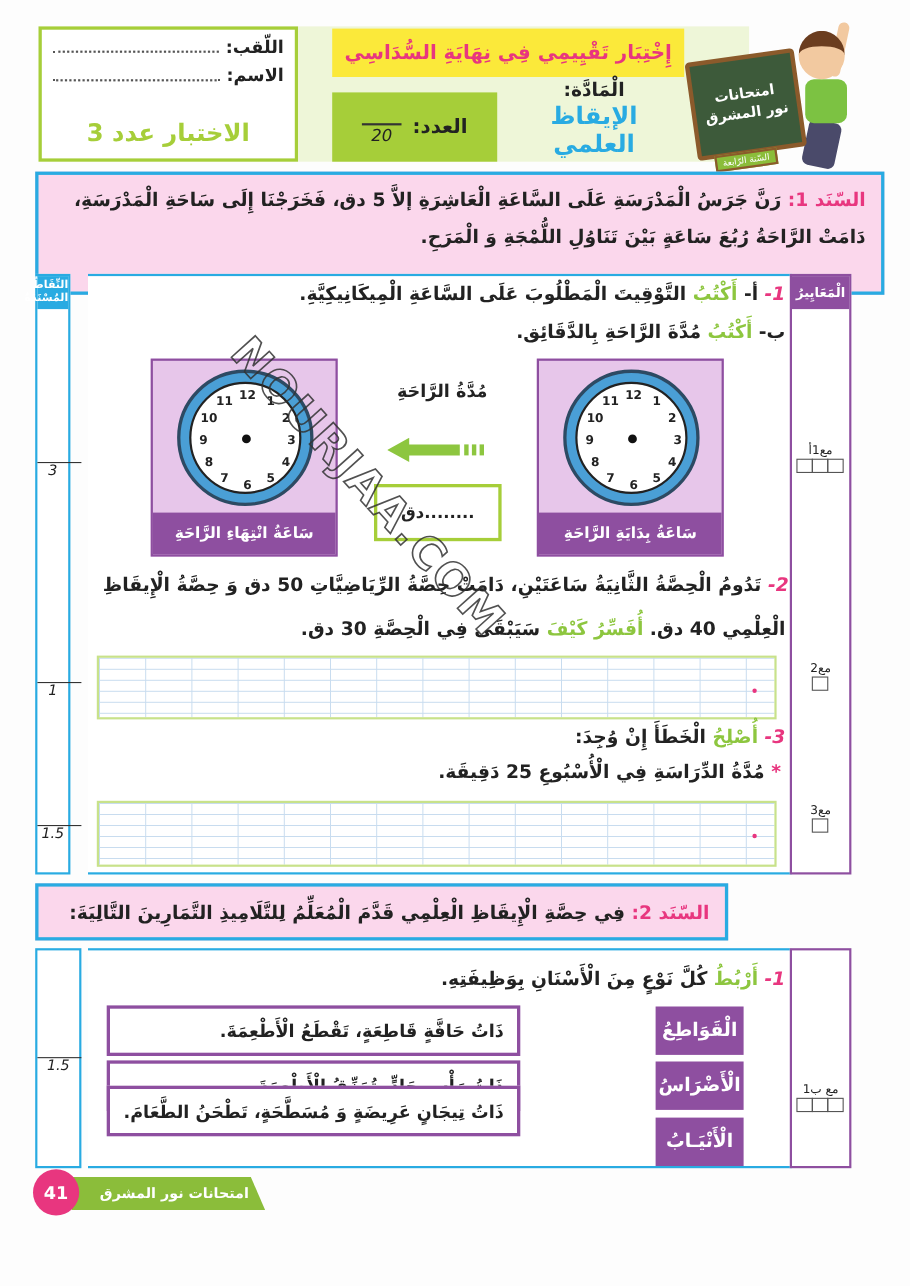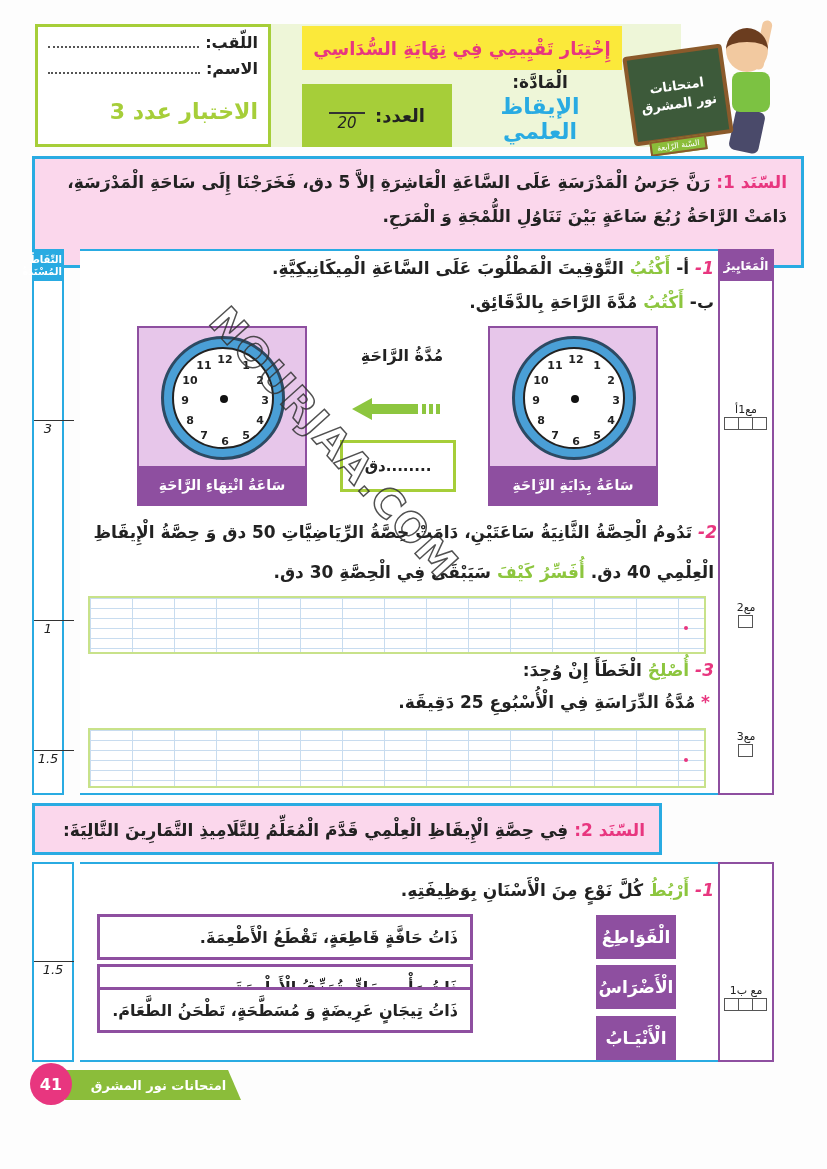--- a/index.html
+++ b/index.html
@@ -4,21 +4,21 @@
 <style>
   * { box-sizing: border-box; margin: 0; padding: 0; }
   html, body { width: 827px; height: 1169px; background: #fdfdfd; overflow: hidden; }
   body { font-family: "DejaVu Sans", sans-serif; color: #222; position: relative; }
   .abs { position: absolute; }
 
   
   .name-box { left: 35px; top: 24px; width: 236px; height: 123px; border: 3px solid #a6ce39; background: #fff; padding: 6px 10px; }
   .name-row { display: flex; direction: rtl; align-items: baseline; font-weight: bold; font-size: 16px; height: 26px; }
   .name-row .dots { flex: 1; border-bottom: 2px dotted #555; margin-right: 6px; height: 14px; }
-  .exam-num { direction: rtl; font-size: 22px; font-weight: bold; color: #a6ce39; margin-top: 14px; text-align: right; }
+  .exam-num { direction: rtl; font-size: 22px; font-weight: bold; color: #a6ce39; margin-top: 24px; text-align: center; }
 
   .header-bg { left: 271px; top: 24px; width: 410px; height: 123px; background: #eef6d8; }
   .title-banner { left: 302px; top: 26px; width: 320px; height: 44px; background: #fbe93a; color: #e8367f; font-weight: bold; font-size: 18px; display: flex; align-items: center; justify-content: center; direction: rtl; }
   .score-box { left: 302px; top: 84px; width: 150px; height: 63px; background: #a6ce39; display: flex; align-items: center; justify-content: center; gap: 10px; direction: rtl; }
   .score-label { font-weight: bold; font-size: 18px; }
   .frac { display: inline-flex; flex-direction: column; align-items: center; font-style: italic; font-size: 15px; }
   .frac .num { border-bottom: 2px solid #333; width: 36px; text-align: center; height: 14px; line-height: 10px; font-style: normal; }
   .subject { left: 460px; top: 72px; width: 160px; direction: rtl; text-align: center; }
   .subject .lbl { font-weight: bold; font-size: 17px; }
   .subject .val { font-weight: bold; font-size: 22px; color: #29abe2; margin-top: 2px; }

